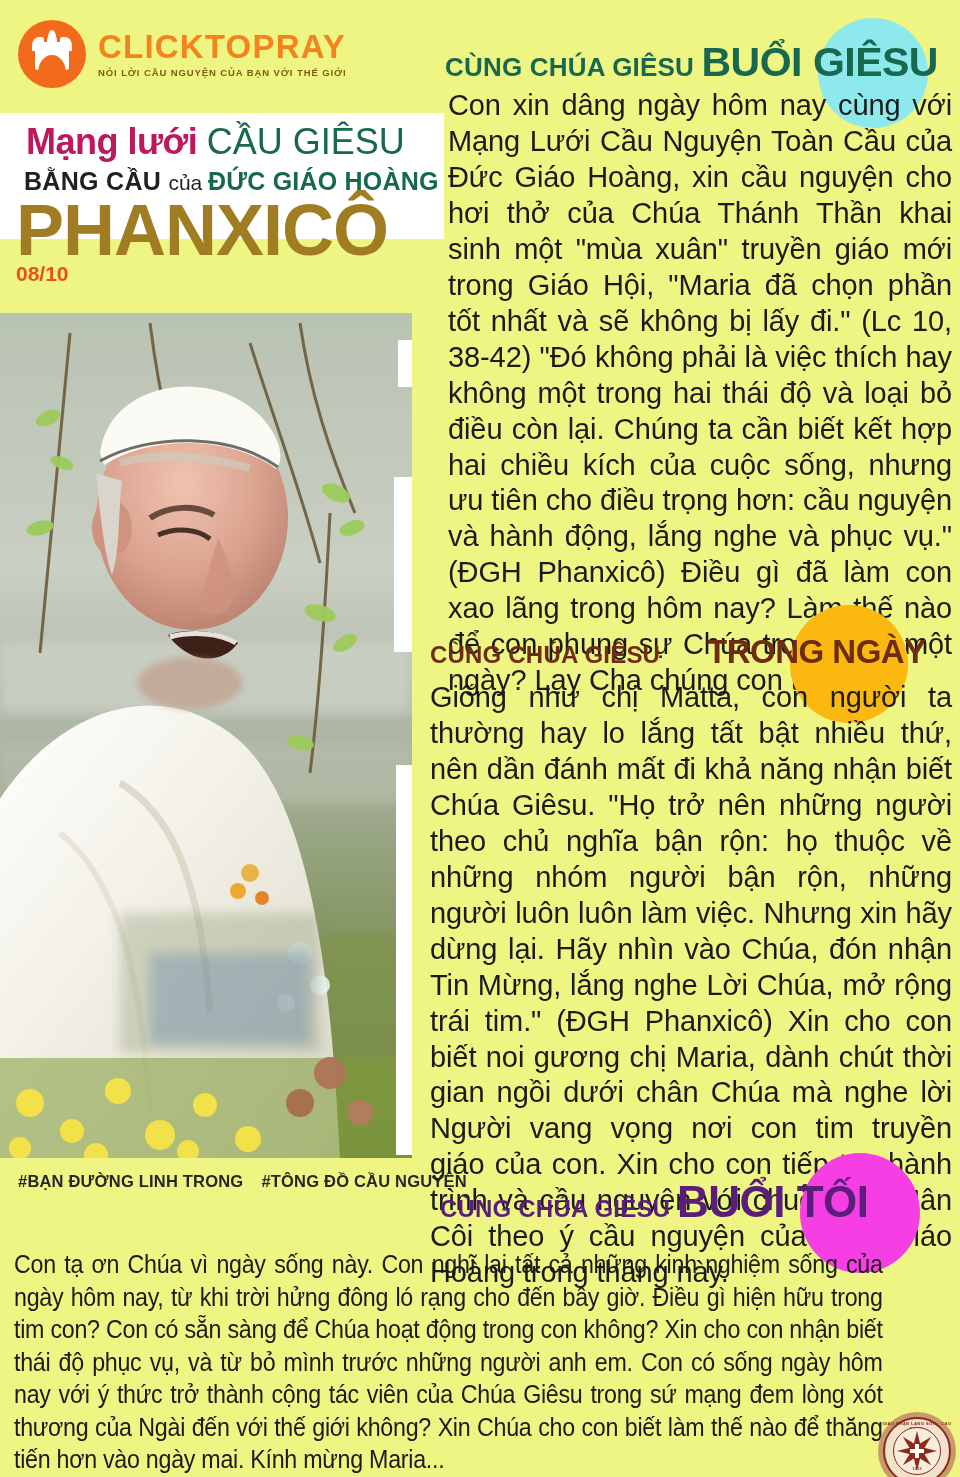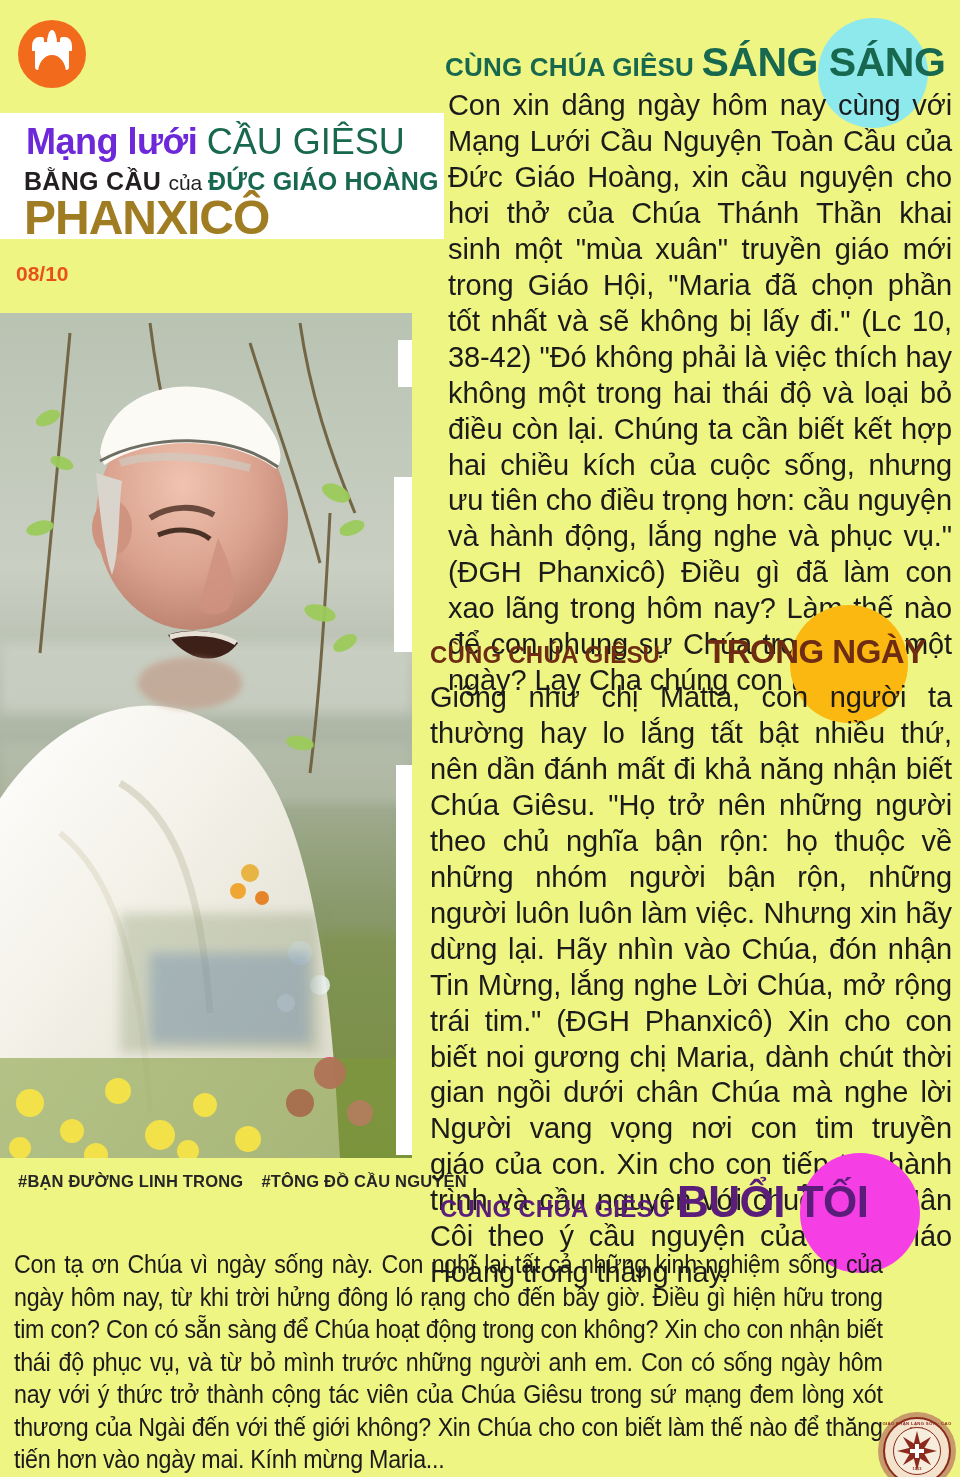--- a/index.html
+++ b/index.html
@@ -35,28 +35,28 @@
     font-family:"Liberation Sans",sans-serif;
   }
   .brand-sub{
     color:#7A5C12;font-size:9.5px;font-weight:bold;letter-spacing:0.9px;margin-top:4px;
   }
 
   .white-band{
     position:absolute;left:0;top:113px;width:444px;height:126px;background:#FFFFFF;
   }
   .net-line1{position:absolute;left:26px;top:124px;font-size:36px;line-height:1;white-space:nowrap;}
-  .net-line1 .b1{color:#6d28d9;font-weight:bold;letter-spacing:-0.5px;}
+  .net-line1 .b1{color:#be185d;font-weight:bold;letter-spacing:-0.5px;}
   .net-line1 .b2{color:#17684F;font-weight:normal;letter-spacing:0px;}
   .net-line2{position:absolute;left:24px;top:169px;font-size:25px;line-height:1;white-space:nowrap;}
   .net-line2 .c1{color:#231F20;font-weight:bold;letter-spacing:0.3px;}
   .net-line2 .c2{color:#231F20;font-weight:normal;font-size:21px;}
   .net-line2 .c3{color:#17684F;font-weight:bold;letter-spacing:0.2px;}
   .pope-name{
-    position:absolute;left:24px;top:194px;font-size:48px;font-weight:bold;color:#A07D22;
+    position:absolute;left:16px;top:194px;font-size:72px;font-weight:bold;color:#A07D22;
     letter-spacing:-1px;line-height:1;white-space:nowrap;
   }
   .date-label{
     position:absolute;left:16px;top:262px;font-size:21px;font-weight:bold;color:#E8521A;
     letter-spacing:0px;
   }
 
   
   .photo-wrap{
     position:absolute;left:0;top:313px;width:412px;height:845px;overflow:hidden;background:#9aa08e;
@@ -130,20 +130,24 @@
 <body>
 
 <div class="page">
 
   <div class="brand-row">
     <div class="brand-logo">
       <div class="wingl"></div>
         <div class="wingr"></div>
       <div class="flame"></div>
       <div class="cup"></div>
+    </div>
+    <div class="brand-text">
+      <div class="brand-title">CLICKTOPRAY</div>
+      <div class="brand-sub">NÓI LỜI CẦU NGUYỆN CỦA BẠN VỚI THẾ GIỚI</div>
     </div>
   </div>
 
   <div class="white-band"></div>
 
   <div class="net-line1">
     <span class="b1">Mạng lưới </span><span class="b2">CẦU GIÊSU</span>
   </div>
 
   <div class="net-line2">
@@ -265,21 +269,21 @@
   <div class="photo-notch-a"></div>
   <div class="photo-notch-b"></div>
   <div class="photo-notch-c"></div>
 
   <div class="hashtags">
     <span>#BẠN ĐƯỜNG LINH TRONG</span><span>#TÔNG ĐỒ CẦU NGUYỆN</span>
   </div>
 
   <div class="circle circle-morning"></div>
   <div class="sec-head head-morning">
-    <span class="small">CÙNG CHÚA GIÊSU </span><span class="big">SÁNG SÁNG</span>
+    <span class="small">CÙNG CHÚA GIÊSU </span><span class="big">BUỔI GIÊSU</span>
   </div>
   <div class="body-col body-morning">Con xin dâng ngày hôm nay cùng với Mạng Lưới Cầu Nguyện Toàn Cầu của Đức Giáo Hoàng, xin cầu nguyện cho hơi thở của Chúa Thánh Thần khai sinh một "mùa xuân" truyền giáo mới trong Giáo Hội, "Maria đã chọn phần tốt nhất và sẽ không bị lấy đi." (Lc 10, 38-42) "Đó không phải là việc thích hay không một trong hai thái độ và loại bỏ điều còn lại. Chúng ta cần biết kết hợp hai chiều kích của cuộc sống, nhưng ưu tiên cho điều trọng hơn: cầu nguyện và hành động, lắng nghe và phục vụ." (ĐGH Phanxicô) Điều gì đã làm con xao lãng trong hôm nay? Làm thế nào để con phụng sự Chúa trong suốt một ngày? Lạy Cha chúng con trời...</div>
 
   <div class="circle circle-day"></div>
   <div class="sec-head head-day">
     <span class="small">CÙNG CHÚA GIÊSU </span><span class="big">TRONG NGÀY</span>
   </div>
   <div class="body-col body-day">Giống như chị Matta, con người ta thường hay lo lắng tất bật nhiều thứ, nên dần đánh mất đi khả năng nhận biết Chúa Giêsu. "Họ trở nên những người theo chủ nghĩa bận rộn: họ thuộc về những nhóm người bận rộn, những người luôn luôn làm việc. Nhưng xin hãy dừng lại. Hãy nhìn vào Chúa, đón nhận Tin Mừng, lắng nghe Lời Chúa, mở rộng trái tim." (ĐGH Phanxicô) Xin cho con biết noi gương chị Maria, dành chút thời gian ngồi dưới chân Chúa mà nghe lời Người vang vọng nơi con tim truyền giáo của con. Xin cho con tiếp tục hành trình và cầu nguyện với chuỗi kinh Mân Côi theo ý cầu nguyện của Đức Giáo Hoàng trong tháng này.</div>
 
   <div class="circle circle-evening"></div>

